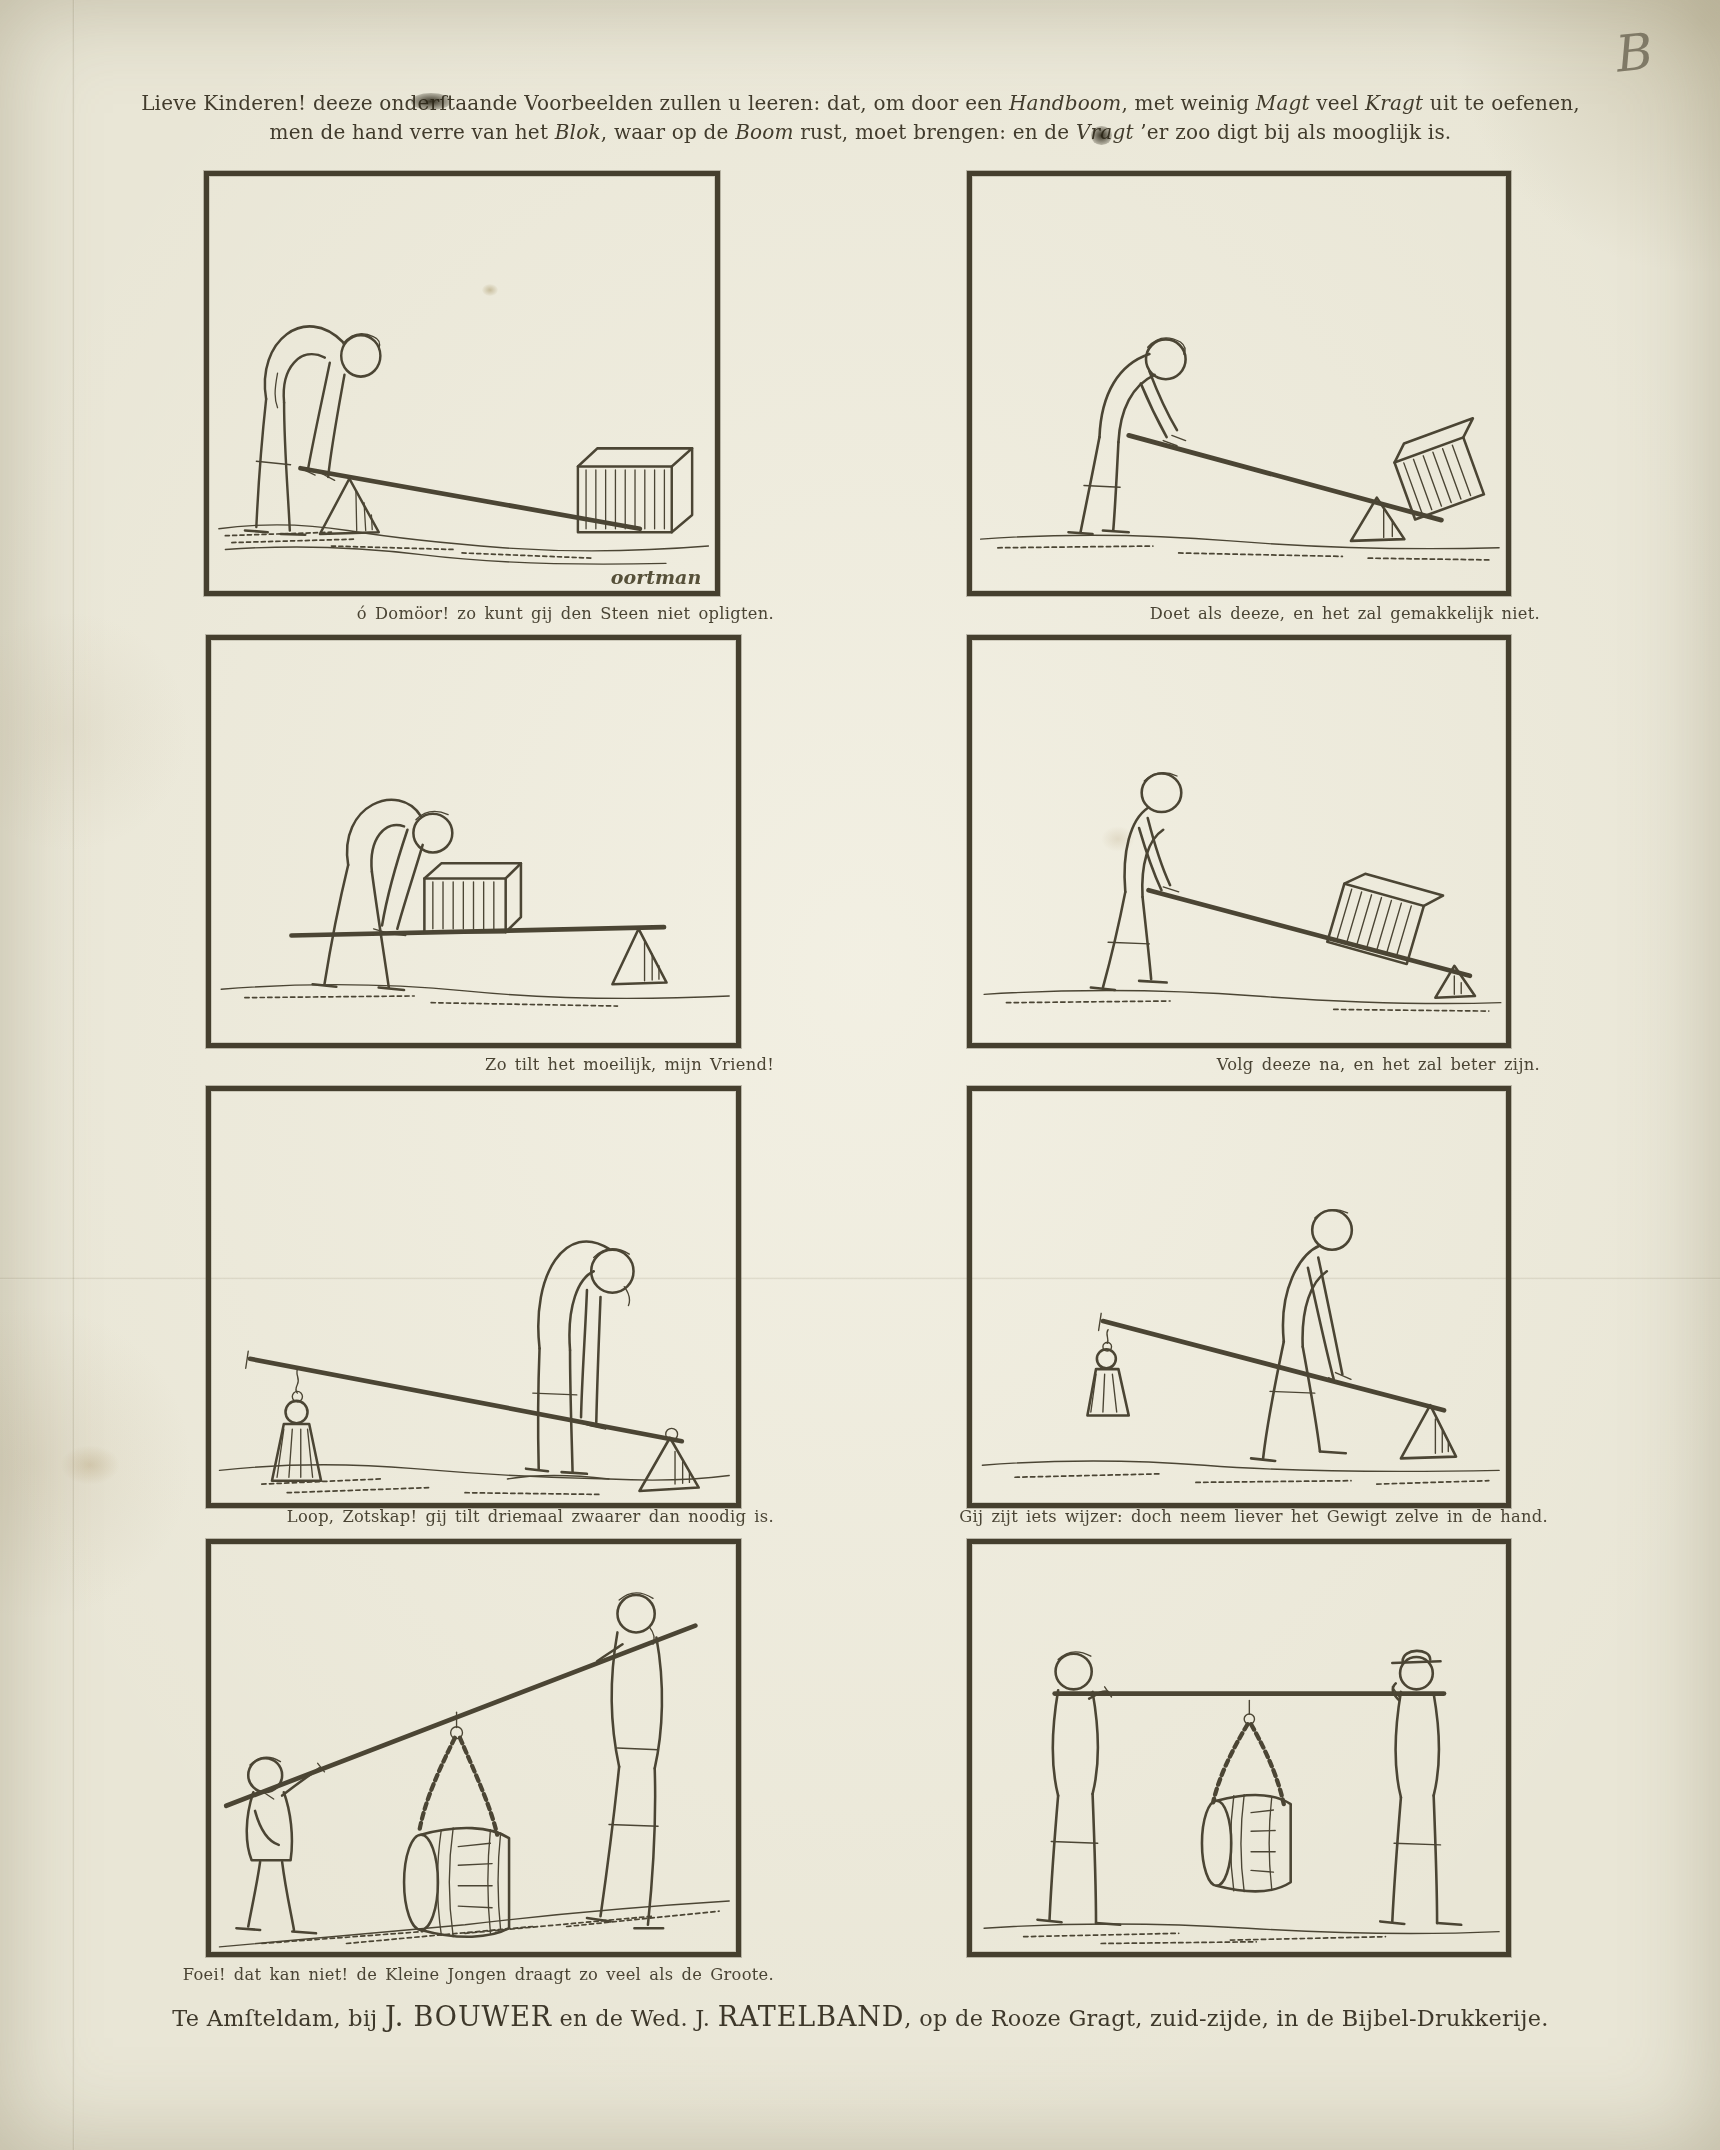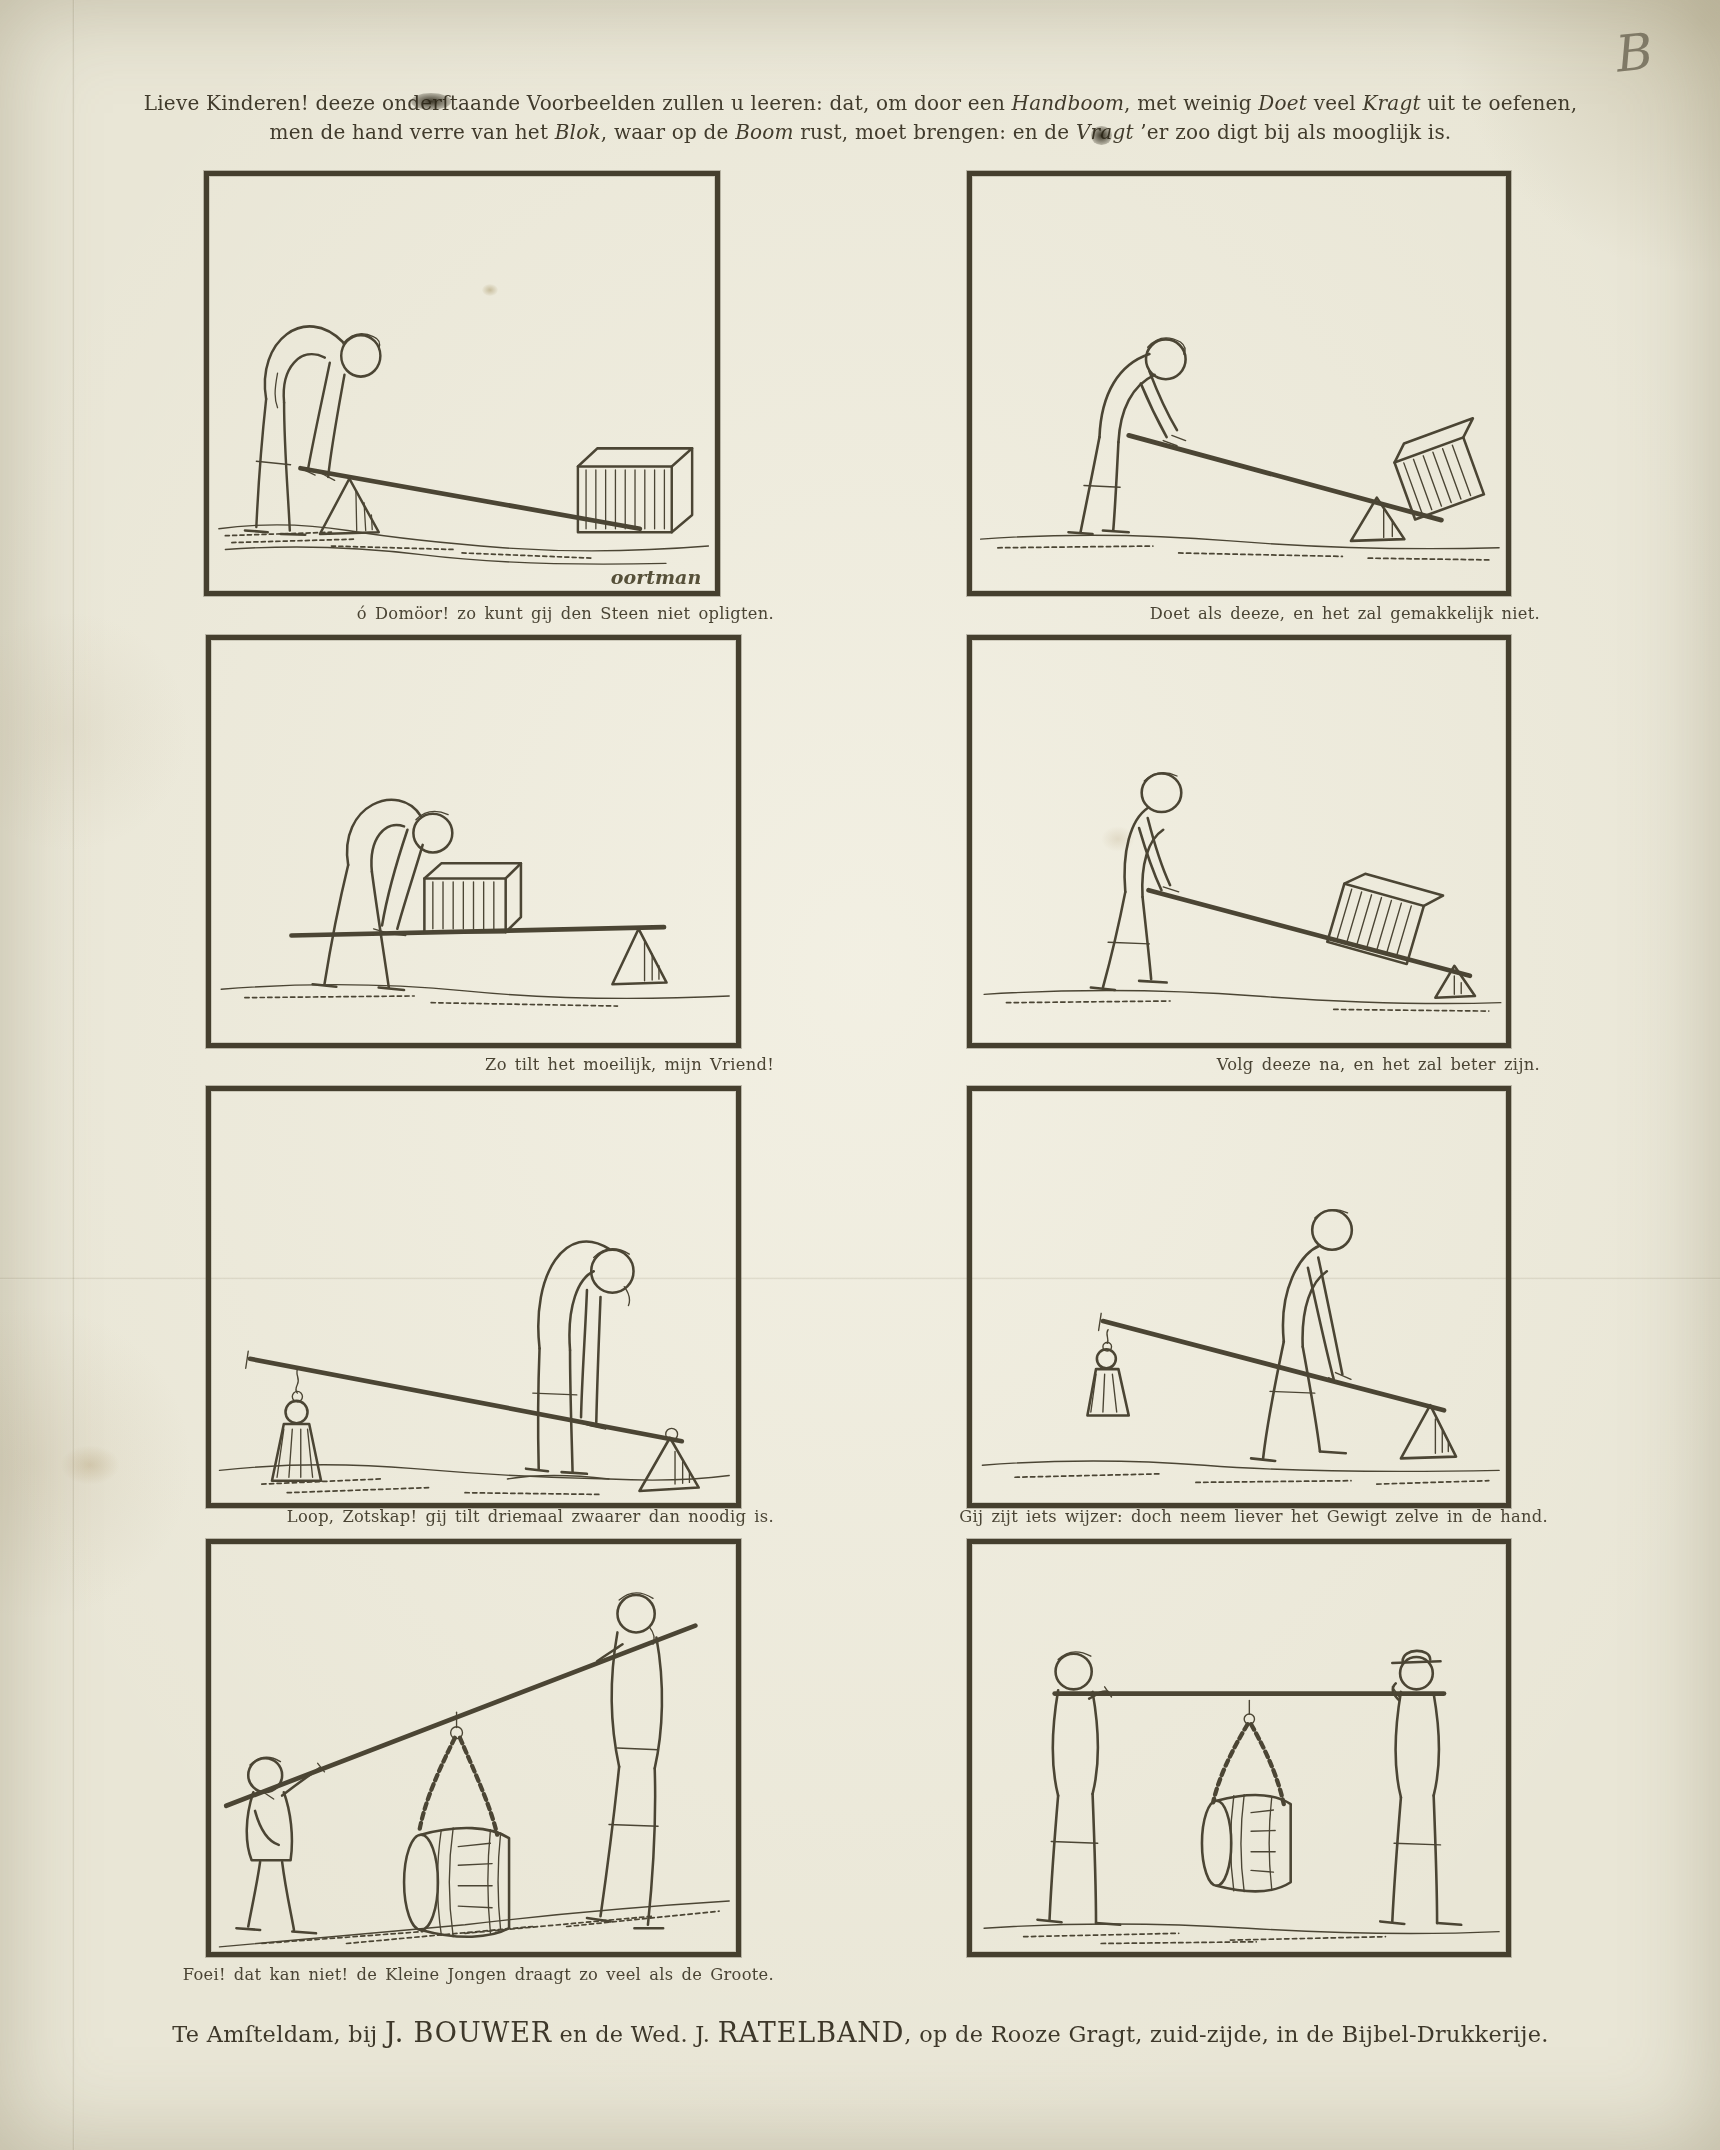--- a/index.html
+++ b/index.html
@@ -56,21 +56,21 @@
   .c3 { left:172px;  top:1055px; width:602px; }
   .c4 { left:938px; top:1055px; width:602px; }
   .c5 { left:172px;  top:1507px; width:602px; }
   .c6 { left:929px; top:1507px; width:619px; }
   .c7 { left:172px;  top:1965px; width:602px; }
   .c8 { left:929px; top:1965px; width:619px; }
 
   .sig { position:absolute; right:13.8px; bottom:3.4px; font-style:italic; font-size:19px; color:#565039; }
 
   .imprint { position:absolute; left:0; top:2001px; width:100%; text-align:center;
-    font-size:22.4px; color:#3e382a; letter-spacing:0.3px;margin-top:16px; }
+    font-size:22.4px; color:#3e382a; letter-spacing:0.3px; }
   .imprint .big { font-size:27px; letter-spacing:0.9px; }
 
   .ink   { fill:none; stroke:#4b4534; stroke-width:3;   stroke-linecap:round; stroke-linejoin:round; }
   .thick { stroke-width:5.5; }
   .thin  { stroke-width:1.6; }
   .hatch { fill:none; stroke:#4b4534; stroke-width:2; stroke-dasharray:5 4; stroke-linecap:round; }
   .chain { fill:none; stroke:#4b4534; stroke-width:5; stroke-dasharray:7 5; stroke-linecap:round; }
 </style>
 </head>
 <body>
@@ -79,21 +79,21 @@
 
   <div class="fold-v"></div>
   <div class="fold-h"></div>
   <div class="stain s1"></div>
   <div class="stain s2"></div>
   <div class="stain s3"></div>
 
   <div class="corner-mark">B</div>
 
   <div class="header">
-    <div><span>Lieve Kinderen! deeze onderſtaande Voorbeelden zullen u leeren: dat, om door een </span><span class="it">Handboom</span><span>, met weinig </span><span class="it">Doet</span><span> veel </span><span class="it">Kragt</span><span> uit te oefenen,</span></div>
+    <div><span>Lieve Kinderen! deeze onderſtaande Voorbeelden zullen u leeren: dat, om door een </span><span class="it">Handboom</span><span>, met weinig </span><span class="it">Magt</span><span> veel </span><span class="it">Kragt</span><span> uit te oefenen,</span></div>
     <div><span>men de hand verre van het </span><span class="it">Blok</span><span>, waar op de </span><span class="it">Boom</span><span> rust, moet brengen: en de </span><span class="it">Vragt</span><span> ’er zoo digt bij als mooglijk is.</span></div>
   </div>
   <div class="blot b1"></div>
   <div class="blot b2"></div>
 
   <div class="panel p1">
     <svg viewBox="0 0 620 480" preserveAspectRatio="none">
       <g>
         <path class="ink thin" d="M12 408 Q90 398 170 410 T360 430 Q480 438 612 428"></path>
         <path class="ink thin" d="M20 432 Q140 424 260 438 T560 448"></path>

